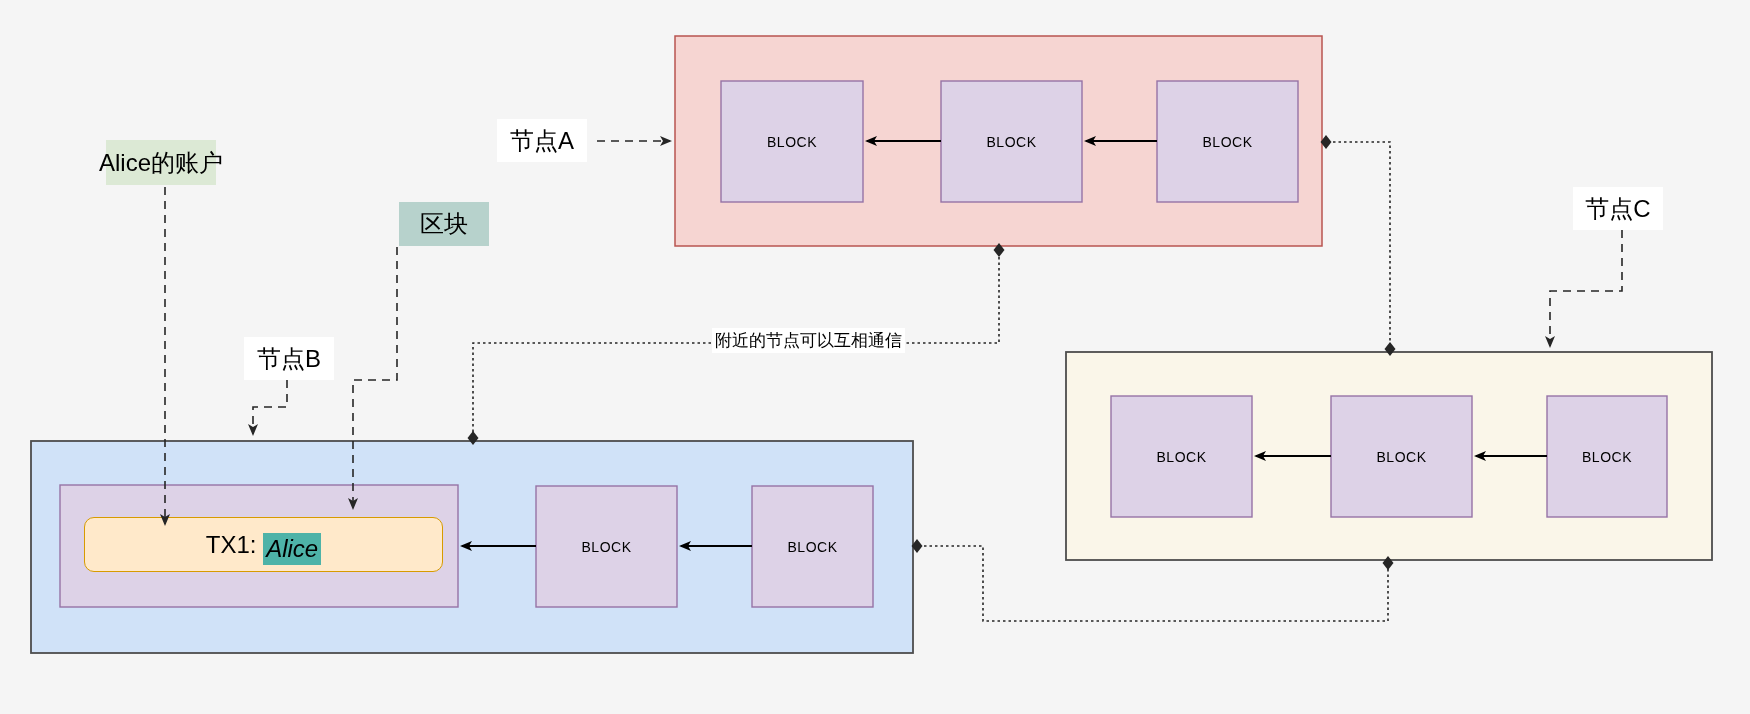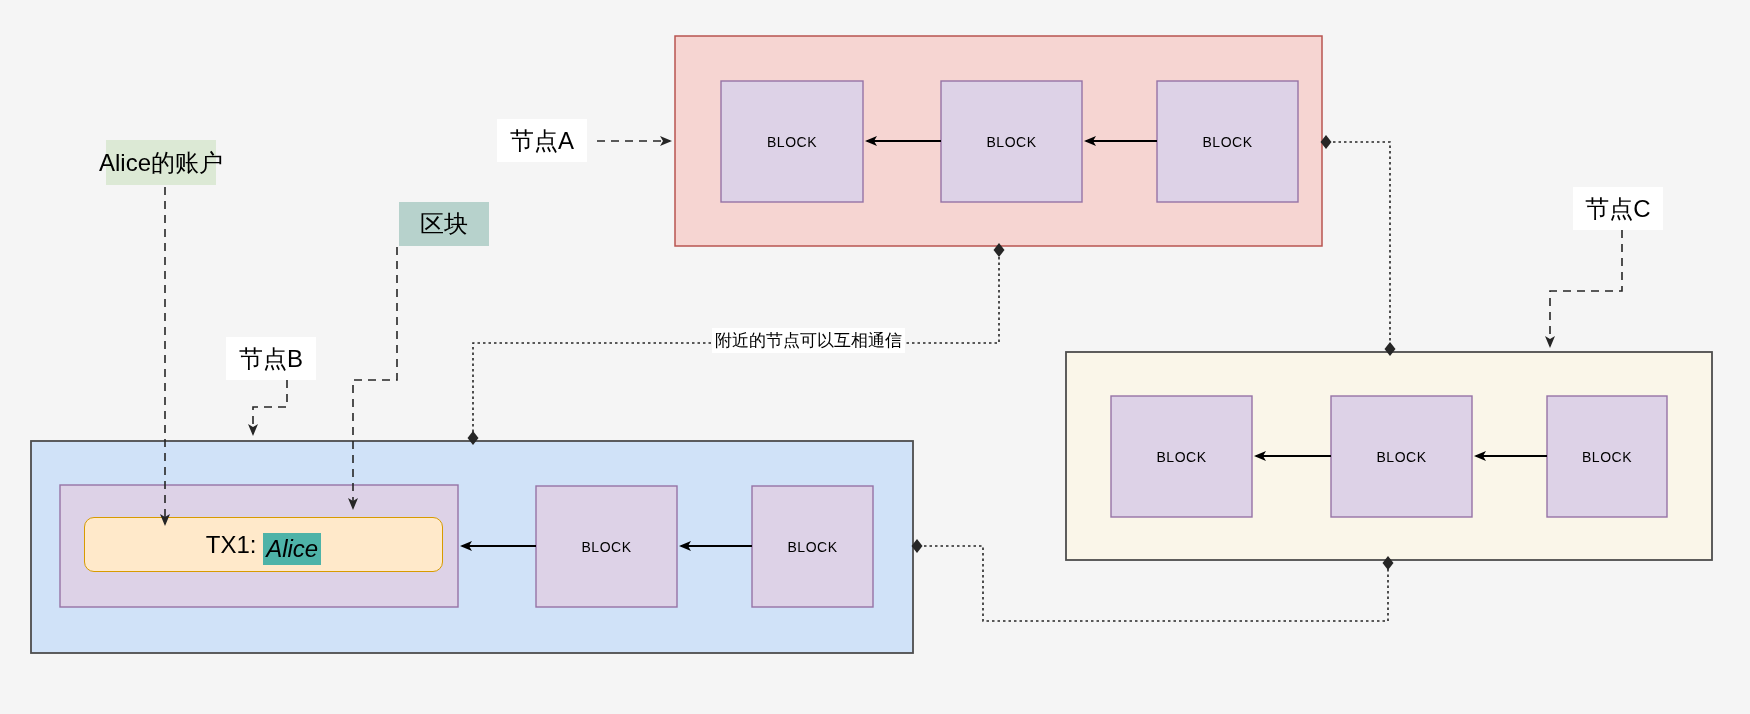--- a/index.html
+++ b/index.html
@@ -106,18 +106,18 @@
     <polygon class="diamond" points="473,431 478.5,438 473,445 467.5,438"></polygon>
     <polygon class="diamond" points="1326,135 1331.5,142 1326,149 1320.5,142"></polygon>
     <polygon class="diamond" points="1390,342 1395.5,349 1390,356 1384.5,349"></polygon>
     <polygon class="diamond" points="917,539 922.5,546 917,553 911.5,546"></polygon>
     <polygon class="diamond" points="1388,556 1393.5,563 1388,570 1382.5,563"></polygon>
   </svg>
 
   <div class="tag green" style="left:106px;top:140px;width:110px;height:45px;">Alice的账户</div>
   <div class="tag teal" style="left:352px;top:202px;width:90px;height:44px;margin-left:47px;">区块</div>
   <div class="tag white" style="left:497px;top:119px;width:90px;height:43px;">节点A</div>
-  <div class="tag white" style="left:226px;top:337px;width:90px;height:43px;">节点B</div>
+  <div class="tag white" style="left:244px;top:337px;width:90px;height:43px;">节点B</div>
   <div class="tag white" style="left:1573px;top:187px;width:90px;height:43px;">节点C</div>
 
   <div class="comm-label" style="left:712px;top:328px;">附近的节点可以互相通信</div>
 
 </div>
 
 </body></html>

